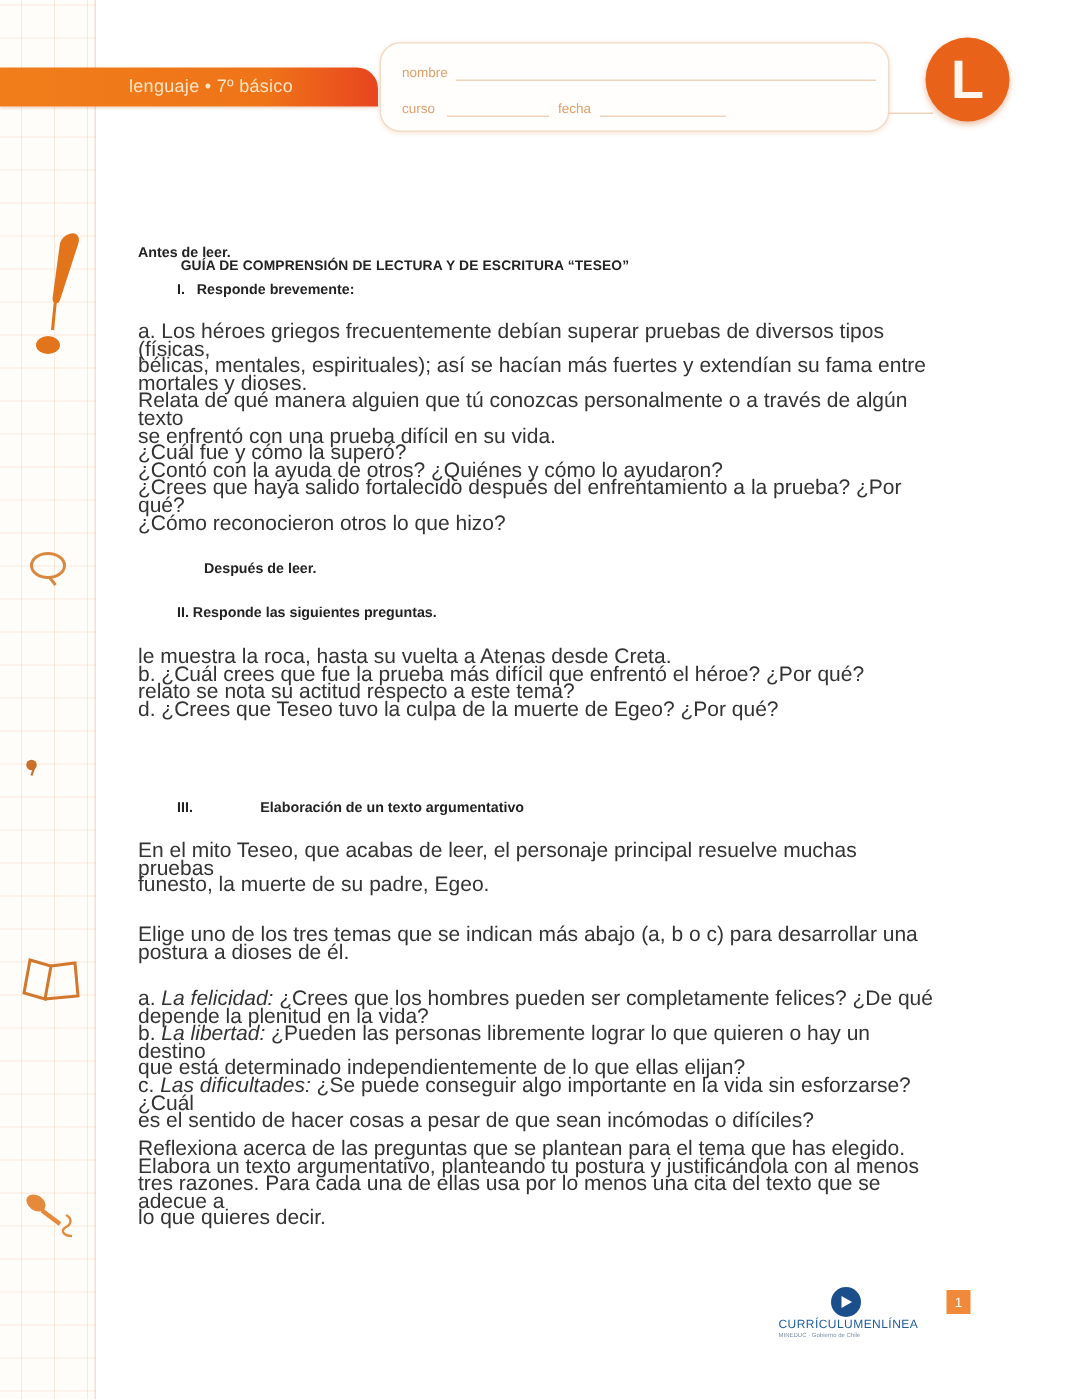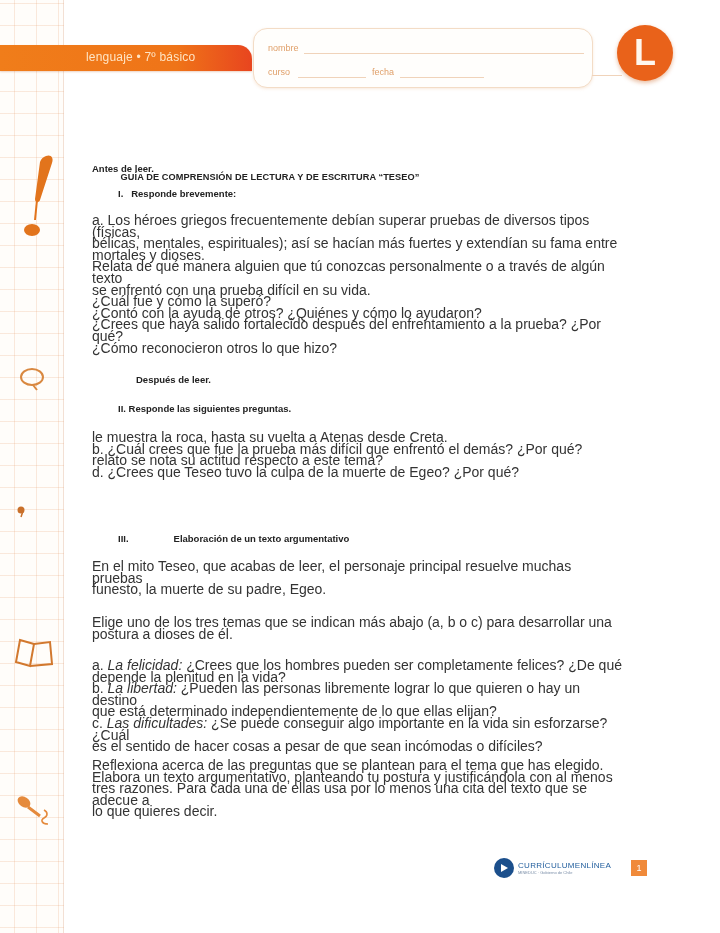--- a/index.html
+++ b/index.html
@@ -54,21 +54,21 @@
     .m-icon { position: absolute; }
     .doc-title {
       position: absolute; left: 55px; top: 132px; width: 430px; text-align: center;
       font-size: 9.2px; font-weight: bold; color: #222; letter-spacing: 0.1px; margin-top: 40px;
     }
     .sec-head { position: absolute; font-size: 9.5px; font-weight: bold; color: #222; }
     .para { position: absolute; font-size: 14px; line-height: 11.6px; color: #333; width: 530px; }
     .para i { font-style: italic; }
 
     
-    .footer-logo { position: absolute; left: 494px; top: 858px; display: flex; align-items: center; }
+    .footer-logo { position: absolute; left: 515px; top: 858px; display: flex; align-items: center; flex-direction: column; }
     .footer-logo .play {
       width: 20px; height: 20px; border-radius: 50%; background: #1b4f8c;
       display: flex; align-items: center; justify-content: center;
     }
     .footer-logo .brand { margin-left: 4px; }
     .footer-logo .brand .t1 { font-size: 8px; color: #1f5c9c; letter-spacing: 0.3px; line-height: 9px; }
     .footer-logo .brand .t2 { font-size: 4px; color: #7a8ea8; line-height: 5px; }
     .page-num {
       position: absolute; left: 631px; top: 860px; width: 16px; height: 16px; background: #f08a3a;
       color: #fff; font-size: 9px; display: flex; align-items: center; justify-content: center;
@@ -135,21 +135,21 @@
   <div>¿Crees que haya salido fortalecido después del enfrentamiento a la prueba? ¿Por qué?</div>
   <div>¿Cómo reconocieron otros lo que hizo?</div>
 </div>
 
 <div class="sec-head" style="left:92px;top:374px;margin-left:44px;">Después de leer.</div>
 <div class="sec-head" style="left:118px;top:403px;">
   <span>II.</span>&nbsp;<span>Responde las siguientes preguntas.</span>
 </div>
 <div class="para" style="left:92px;top:432px;">
   <div>le muestra la roca, hasta su vuelta a Atenas desde Creta.</div>
-  <div>b.  ¿Cuál crees que fue la prueba más difícil que enfrentó el demás? ¿Por qué?</div>
+  <div>b.  ¿Cuál crees que fue la prueba más difícil que enfrentó el héroe? ¿Por qué?</div>
   <div>relato se nota su actitud respecto a este tema?</div>
   <div>d.  ¿Crees que Teseo tuvo la culpa de la muerte de Egeo? ¿Por qué?</div>
 </div>
 
 <div class="sec-head" style="left:118px;top:533px;">
   <span>III.</span><span style="display:inline-block;width:45px;"></span><span>Elaboración de un texto argumentativo</span>
 </div>
 <div class="para" style="left:92px;top:561px;">
   <div>En el mito Teseo, que acabas de leer, el personaje principal resuelve muchas pruebas</div>
   <div>funesto, la muerte de su padre, Egeo.</div>

